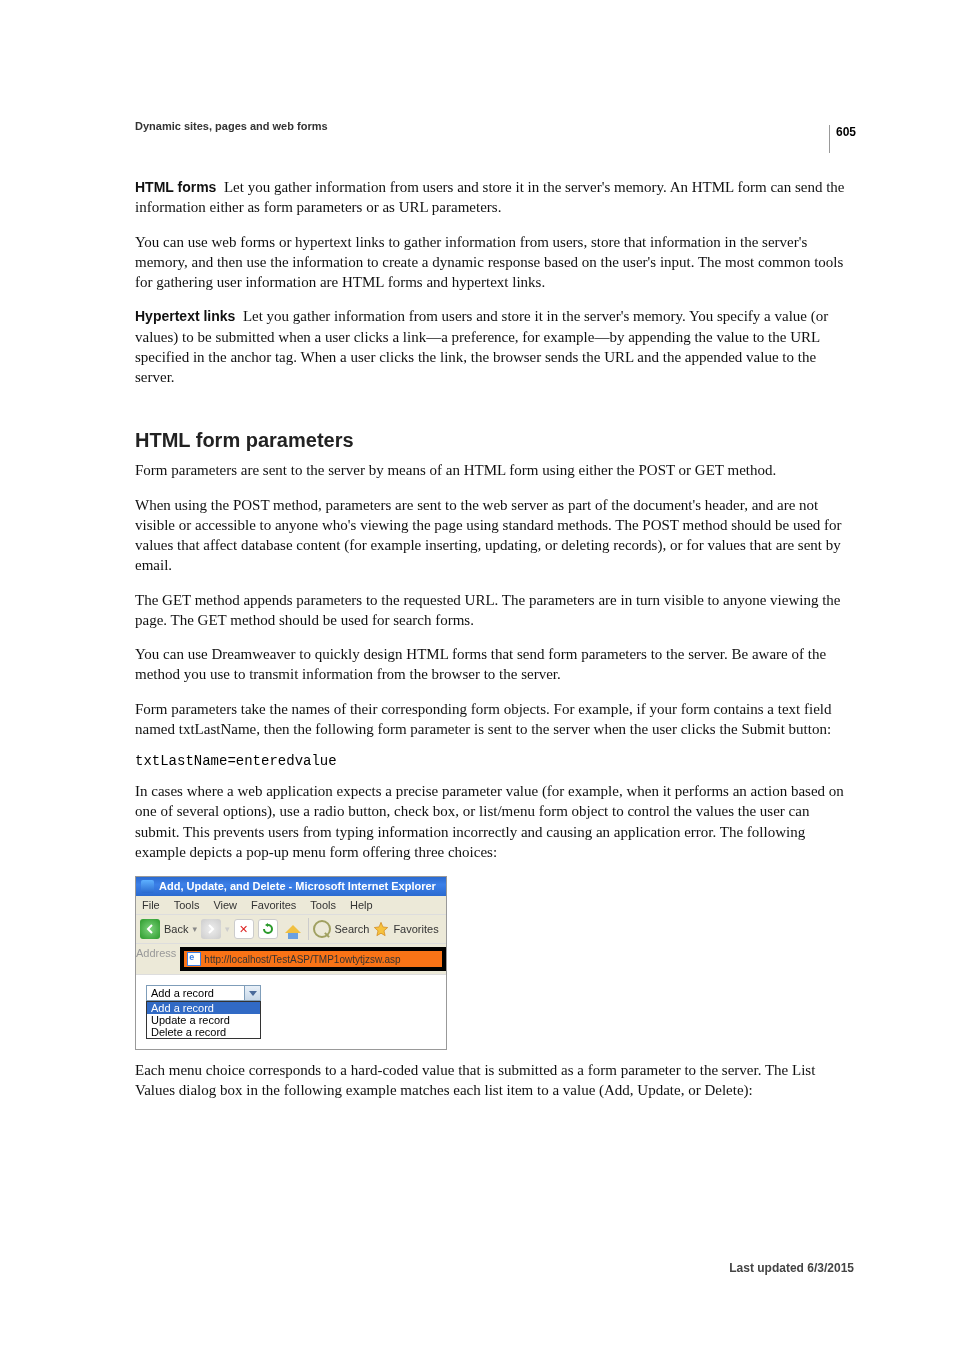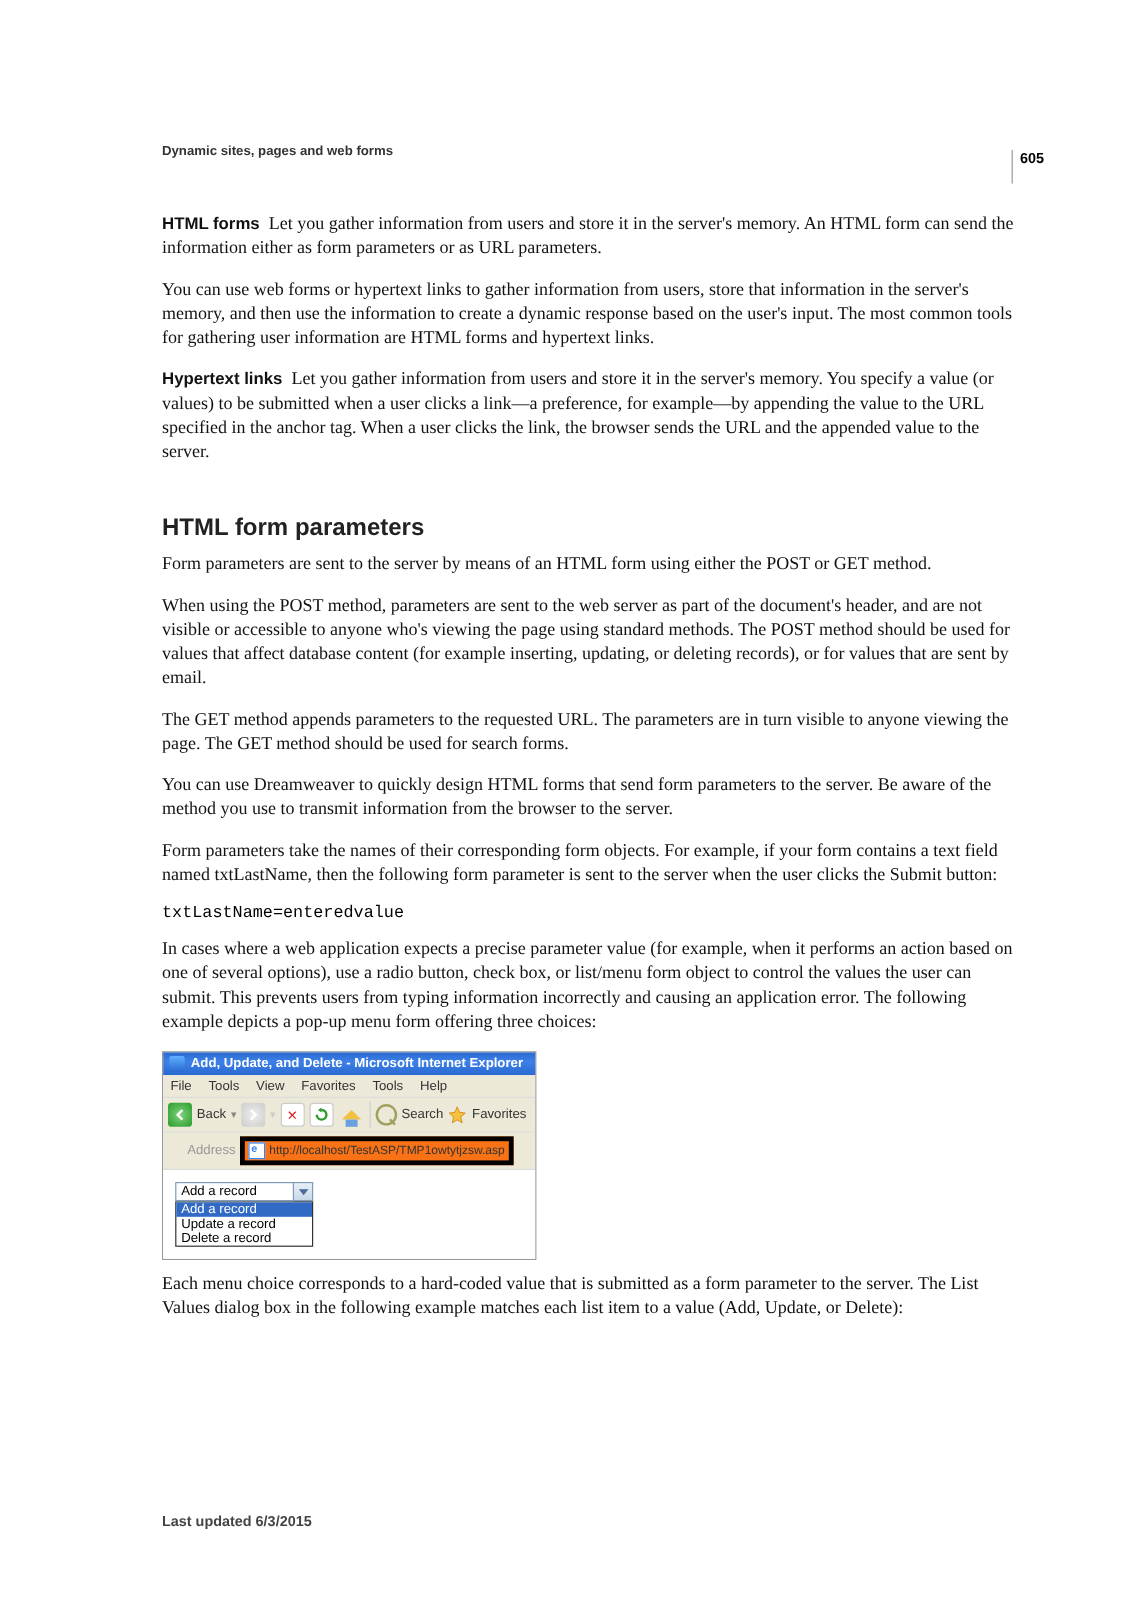--- a/index.html
+++ b/index.html
@@ -11,21 +11,21 @@
     width: 954px;
   }
   .page {
     padding: 120px 100px 60px 135px;
     position: relative;
     box-sizing: border-box;
   }
   .page-number {
     position: absolute;
     top: 125px;
-    right: 84px;
+    right: 98px;
     font-family: "Myriad Pro", Arial, Helvetica, sans-serif;
     font-weight: bold;
     font-size: 12px;
     border-left: 1px solid #999;
     padding-left: 6px;
     padding-bottom: 14px;
   }
   .header {
     font-family: "Myriad Pro", Arial, Helvetica, sans-serif;
     font-size: 11px;
@@ -53,21 +53,21 @@
   }
   .code {
     font-family: "Courier New", monospace;
     font-size: 14px;
     margin: 0 0 12px 0;
   }
   .section-gap {
     height: 28px;
   }
   .footer {
-    text-align: left;
+    text-align: right;
     font-family: "Myriad Pro", Arial, Helvetica, sans-serif;
     font-weight: bold;
     font-size: 12px;
     color: #444;
     margin-top: 160px;
   }
   
   .ie-window {
     border: 1px solid #999;
     width: 310px;
@@ -119,21 +119,21 @@
   .home-shape:after {content:"";position:absolute;left:-5px;top:8px;width:10px;height:6px;background:#6aa0e0;}
   .tb-sep { width:1px; height:22px; background:#ccc;}
   .search-ico {width:14px;height:14px;border:2px solid #a0a060;border-radius:50%;position:relative;}
   .search-ico:after{content:"";position:absolute;width:2px;height:6px;background:#a0a060;transform:rotate(-45deg);left:11px;top:10px;}
   .fav-star {
     width:16px;height:16px;position:relative;display:inline-block;
   }
   .fav-star svg { width:16px;height:16px;}
   .tb-text { font-size:11px; color:#333;}
   .ie-addressbar {
-    background:#ece9d8; padding:3px 20px; display:flex; align-items:center; gap:4px; border-bottom:1px solid #ddd; color:#999;
+    background:#ece9d8; padding:3px 0; display:flex; align-items:flex-start; gap:4px; border-bottom:1px solid #ddd; color:#999;
   }
   .addr-box {
     flex:1; background:#f97316; border:4px solid #000000; padding:1px 3px; display:flex; align-items:center; gap:3px; color:#333; font-size:10px;
   }
   .page-icon {width:12px;height:12px;background:#fff;border:1px solid #3c80e8;position:relative;}
   .page-icon:before{content:"e";color:#3c80e8;font-size:9px;position:absolute;left:1px;top:-1px;font-weight:bold;}
   .ie-body { background:#fff; padding:10px;}
   .combo {
     display:flex; width:115px;
   }

